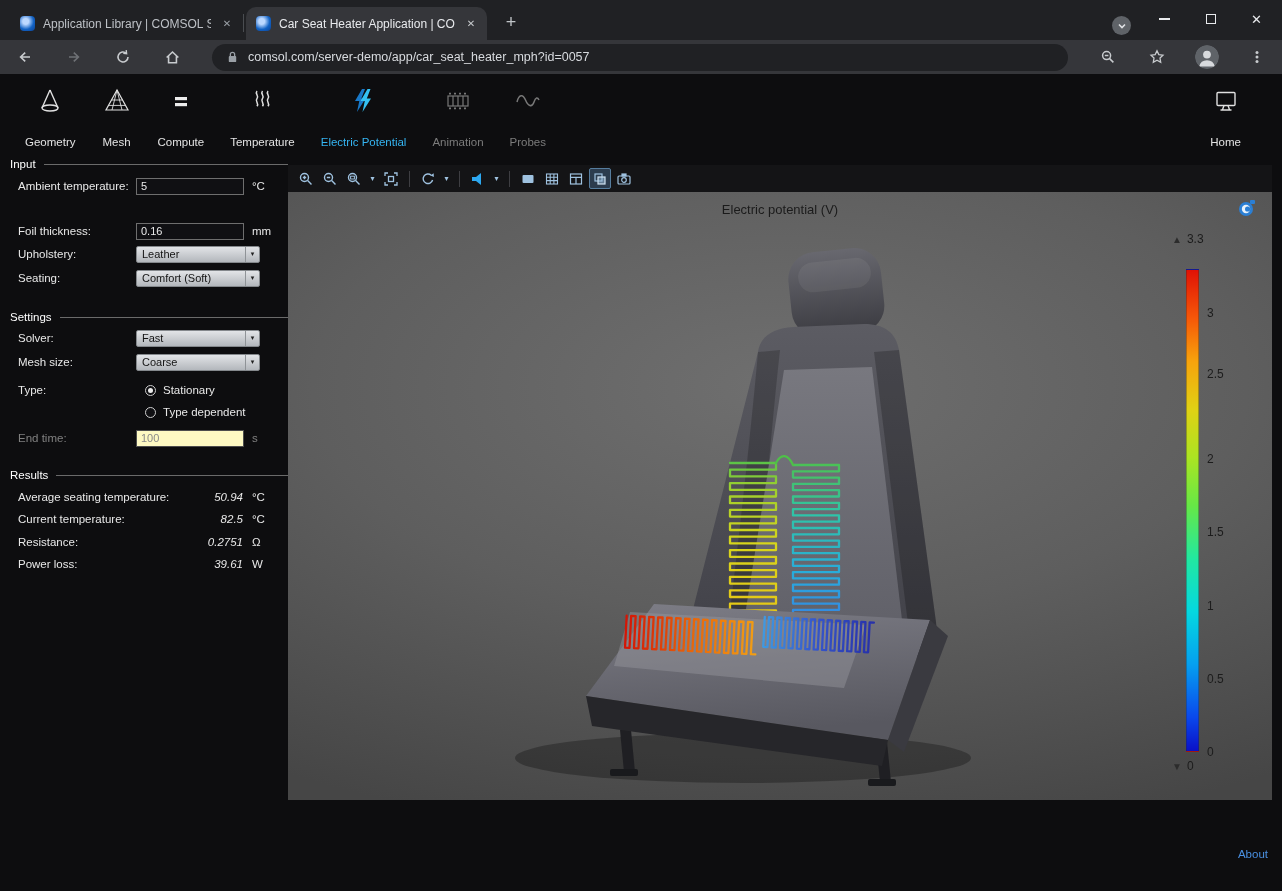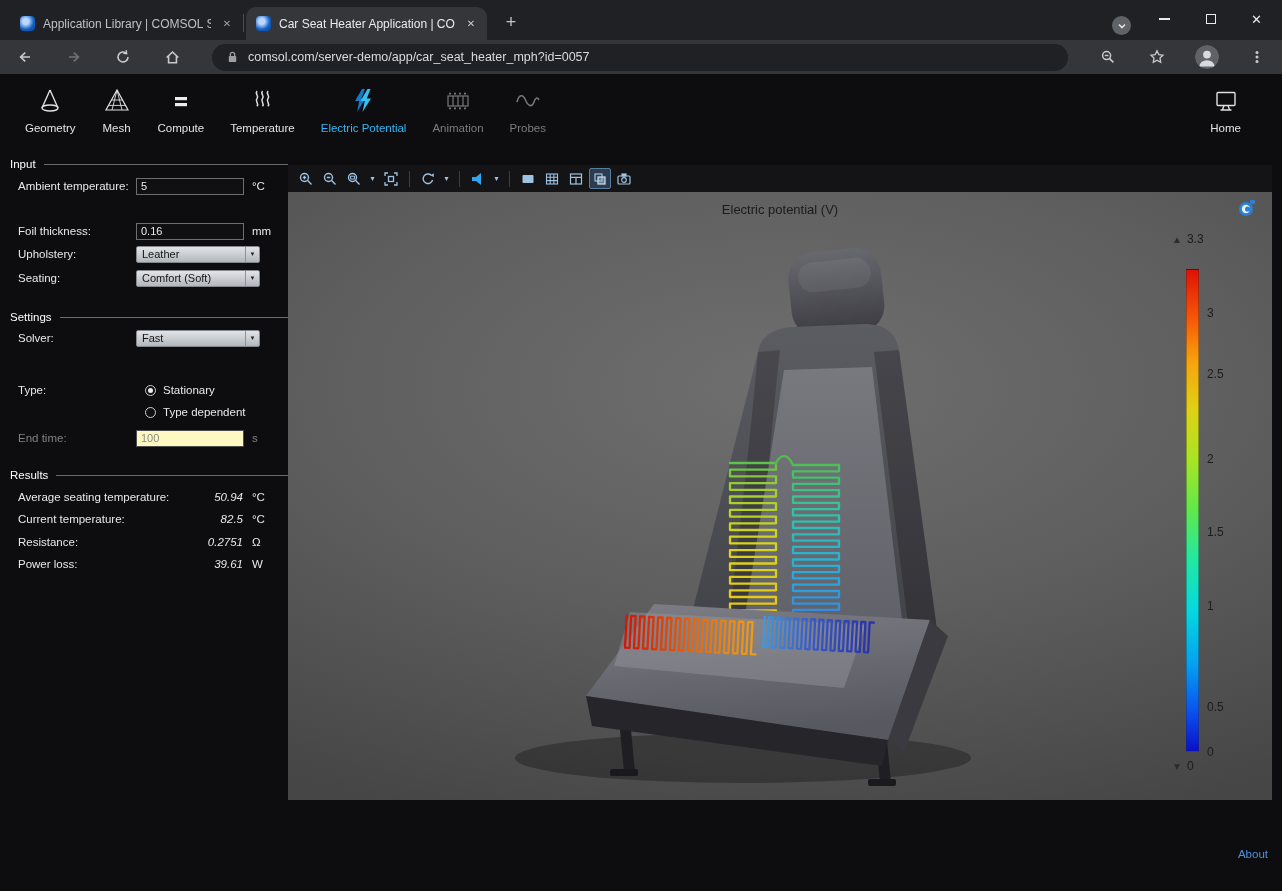--- a/index.html
+++ b/index.html
@@ -33,21 +33,21 @@
     display:flex;align-items:center;padding:0 10px;gap:19px;}
   .abtn{width:30px;height:30px;border-radius:50%;display:flex;align-items:center;justify-content:center;flex:0 0 auto;}
   .urlpill{flex:1;height:27px;background:#202124;border-radius:14px;display:flex;align-items:center;
     gap:9px;padding:0 14px;margin:0 6px;min-width:0;}
   .urltext{color:#d7dade;font-size:12.5px;white-space:nowrap;overflow:hidden;}
   .avatar{width:24px;height:24px;border-radius:50%;overflow:hidden;flex:0 0 auto;margin:0 4px;}
 
   
   .ribbon{position:absolute;top:74px;left:0;width:1282px;height:84px;background:#0d0d0f;
     display:flex;align-items:flex-start;padding:8px 12px 0 12px;}
-  .ritem{display:flex;flex-direction:column;align-items:center;gap:6px;padding:0 13px;cursor:default;}
+  .ritem{display:flex;flex-direction:column;align-items:center;gap:20px;padding:0 13px;cursor:default;}
   .ricon{height:34px;display:flex;align-items:flex-end;justify-content:center;}
   .rlabel{font-size:11.5px;color:#e4e4e4;white-space:nowrap;}
   .ritem.active .rlabel{color:#35b5f2;}
   .ritem.disabled .rlabel{color:#7c7c7c;}
   .ritem.home{margin-left:auto;margin-right:16px;}
 
   
   .sidebar{position:absolute;left:10px;top:157px;width:278px;height:700px;color:#e8e8e8;font-size:11.5px;}
   .shead{position:absolute;left:0;right:0;height:14px;display:flex;align-items:center;gap:8px;color:#ffffff;}
   .shead::after{content:"";flex:1;height:1px;background:#6a6a6a;}
@@ -293,20 +293,27 @@
       <span>Settings</span>
     </div>
 
     <div class="srow" style="top:172px">
       <span class="slabel">Solver:</span>
       <div class="combo sctrl">
         <span class="cval">Fast</span>
         <span class="carr">▾</span>
       </div>
     </div>
+    <div class="srow" style="top:196px">
+      <span class="slabel">Mesh size:</span>
+      <div class="combo sctrl">
+        <span class="cval">Coarse</span>
+        <span class="carr">▾</span>
+      </div>
+    </div>
     <div class="srow" style="top:224px">
       <span class="slabel">Type:</span>
     </div>
     <div class="radrow" style="top:224px">
       <span class="radio sel"></span>
       <span>Stationary</span>
     </div>
     <div class="radrow" style="top:246px">
       <span class="radio"></span>
       <span>Type dependent</span>
@@ -517,21 +524,21 @@
       <div class="colorbar"></div>
       <div class="mm-row" style="top:40px">
         <span class="tri">▲</span>
         <span>3.3</span>
       </div>
       <span class="tick" style="top:114px">3</span>
       <span class="tick" style="top:175px">2.5</span>
       <span class="tick" style="top:260px">2</span>
       <span class="tick" style="top:333px">1.5</span>
       <span class="tick" style="top:407px">1</span>
-      <span class="tick" style="top:508px">0.5</span>
+      <span class="tick" style="top:480px">0.5</span>
       <span class="tick" style="top:553px">0</span>
       <div class="mm-row" style="top:567px">
         <span class="tri">▼</span>
         <span>0</span>
       </div>
     </div>
   </div>
 
   <a class="about">About</a>
 </div>

